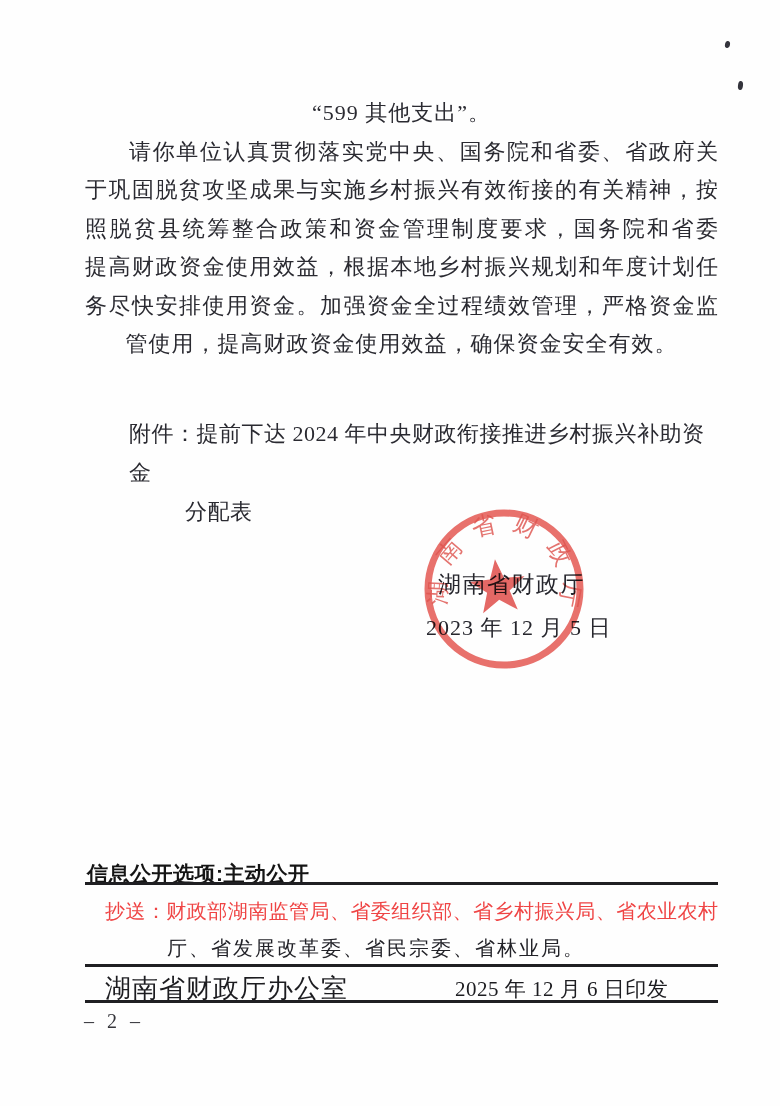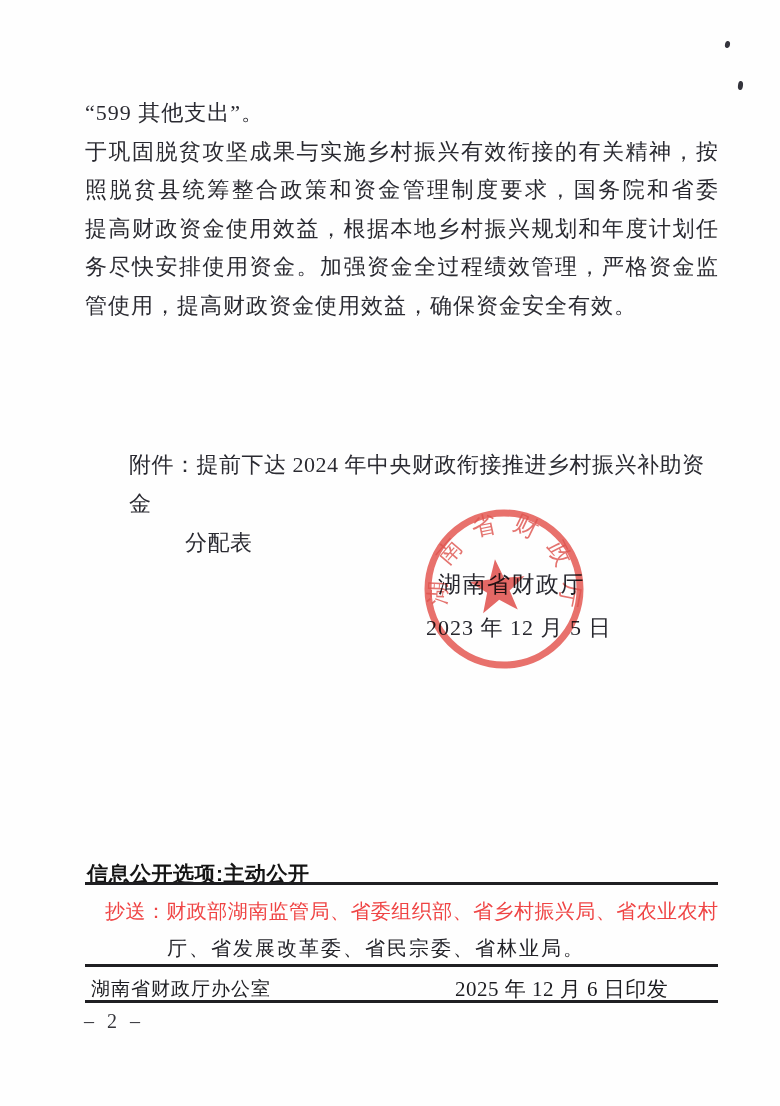--- a/index.html
+++ b/index.html
@@ -11,33 +11,33 @@
     overflow:hidden;
     font-family:"Liberation Serif","DejaVu Serif",serif;
     color:#2a2a31;
   }
   
   .bodytext{
     position:absolute;left:85px;top:94px;width:633px;
     font-size:22px;line-height:38.5px;
     letter-spacing:1px;
   }
-  .bodytext .line{height:38.5px;white-space:nowrap;}
+  .bodytext .line{height:38.5px;white-space:nowrap;text-align:center;}
   .bodytext .jline{
     white-space:normal;
     text-align:justify;text-align-last:justify;
     letter-spacing:0;
   }
   .ind2{padding-left:44px;}
   
   .attachment{
     position:absolute;left:85px;top:414px;width:633px;
     font-size:22px;line-height:39px;letter-spacing:0.5px;
   }
-  .attachment .a1{padding-left:44px;margin-top:31px;}
+  .attachment .a1{padding-left:44px;}
   .attachment .a2{padding-left:100px;}
   
   .sig-agency{
     position:absolute;left:438px;top:571px;
     font-size:23px;line-height:28px;letter-spacing:1.5px;
     color:#26262d;
   }
   .sig-date{
     position:absolute;left:426px;top:614px;
     font-size:22px;line-height:28px;letter-spacing:1px;
@@ -64,22 +64,22 @@
     font-size:20px;line-height:24px;
     text-align:justify;text-align-last:justify;
     color:#ef4444;
   }
   .cc2{
     position:absolute;left:167px;top:936px;
     font-size:20px;line-height:24px;letter-spacing:2px;
     color:#222228;
   }
   .office{
-    position:absolute;left:91px;top:977px;
-    font-size:19px;line-height:24px;letter-spacing:1px;color:#1c1c20;
+    position:absolute;left:105px;top:977px;
+    font-size:26px;line-height:24px;letter-spacing:1px;color:#1c1c20;
   }
   .printdate{
     position:absolute;left:455px;top:977px;
     font-size:21px;line-height:24px;letter-spacing:0.5px;color:#1c1c20;
   }
   .pagenum{
     position:absolute;left:84px;top:1010px;
     font-size:20px;letter-spacing:4px;color:#35353b;
   }
   
@@ -90,20 +90,21 @@
 </head>
 <body>
 
 <div class="page">
 
   <div class="speck speck1"></div>
   <div class="speck speck2"></div>
 
   <div class="bodytext">
     <div class="line">“599 其他支出”。</div>
+    <div class="line jline ind2">请你单位认真贯彻落实党中央、国务院和省委、省政府关</div>
     <div class="line jline">于巩固脱贫攻坚成果与实施乡村振兴有效衔接的有关精神，按</div>
     <div class="line jline">照脱贫县统筹整合政策和资金管理制度要求，国务院和省委</div>
     <div class="line jline">提高财政资金使用效益，根据本地乡村振兴规划和年度计划任</div>
     <div class="line jline">务尽快安排使用资金。加强资金全过程绩效管理，严格资金监</div>
     <div class="line">管使用，提高财政资金使用效益，确保资金安全有效。</div>
   </div>
 
   <div class="attachment">
     <div class="a1">附件：提前下达 2024 年中央财政衔接推进乡村振兴补助资金</div>
     <div class="a2">分配表</div>

